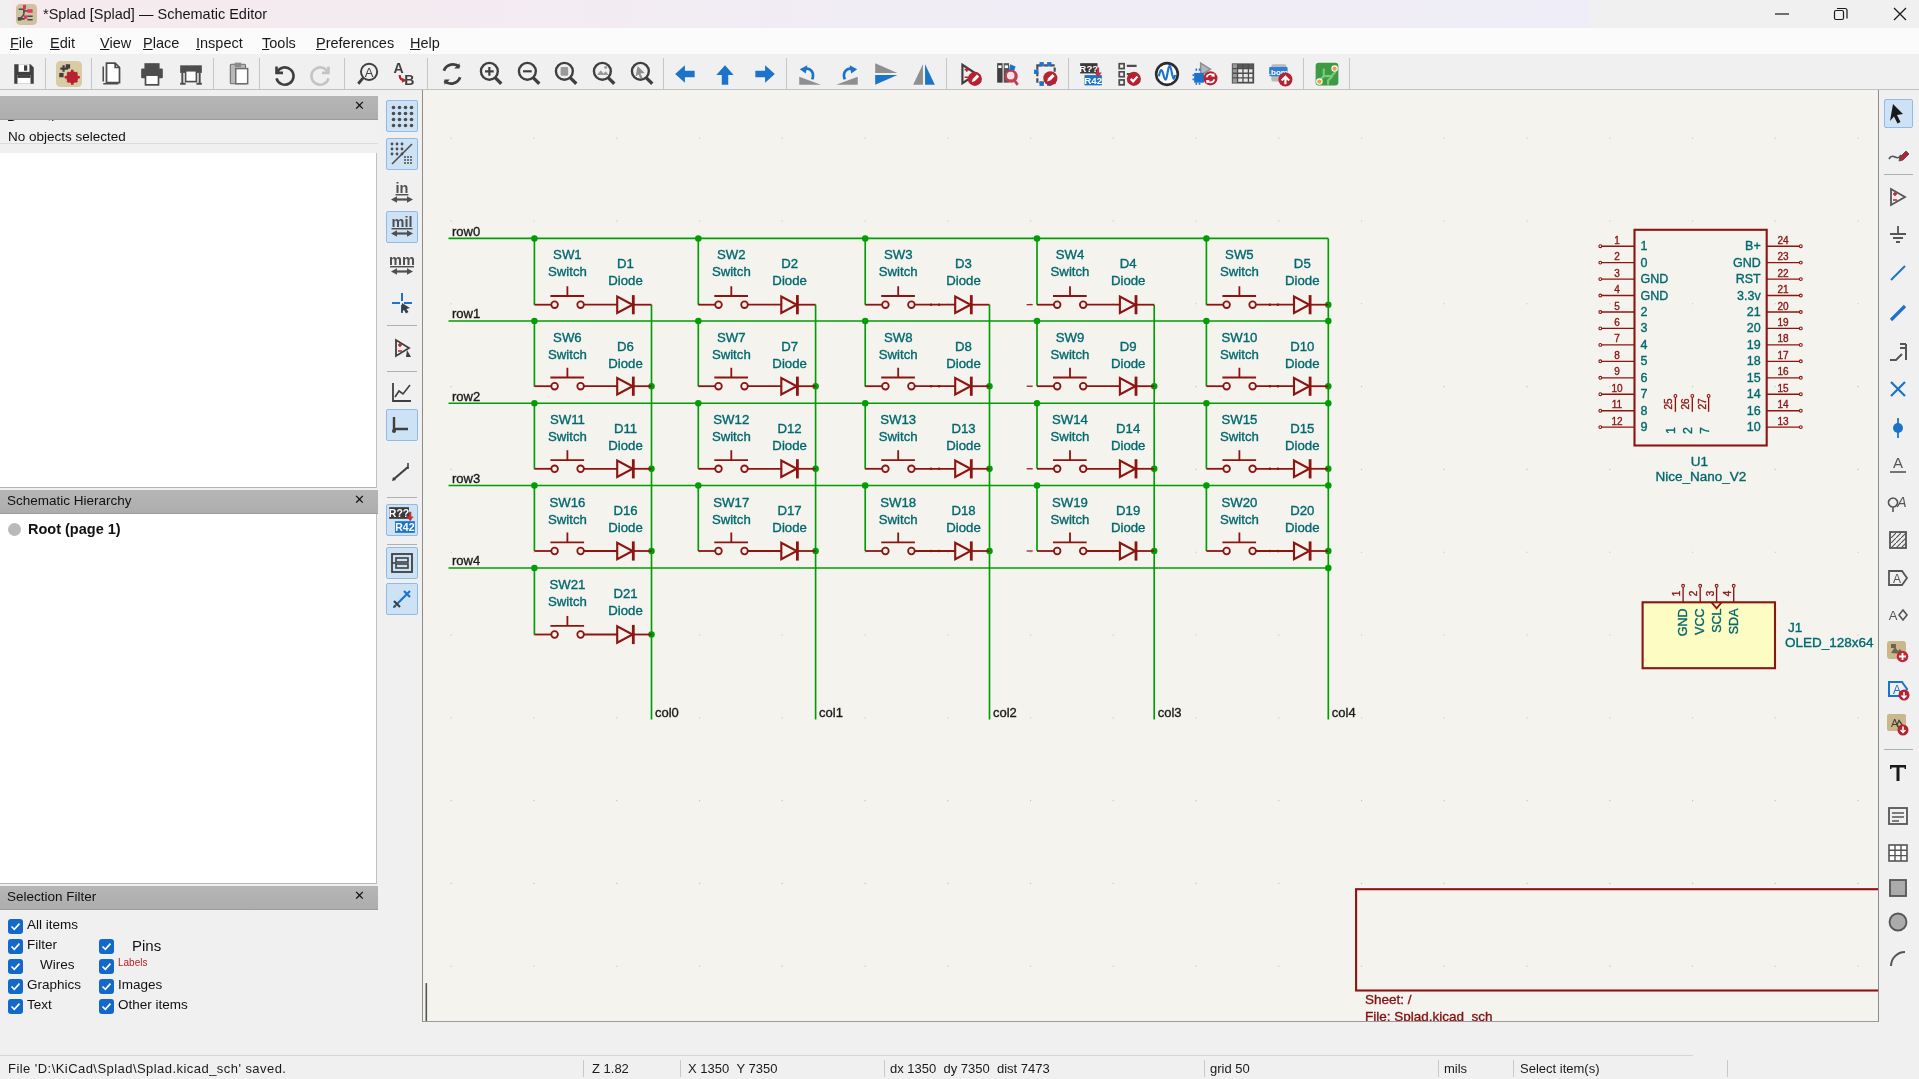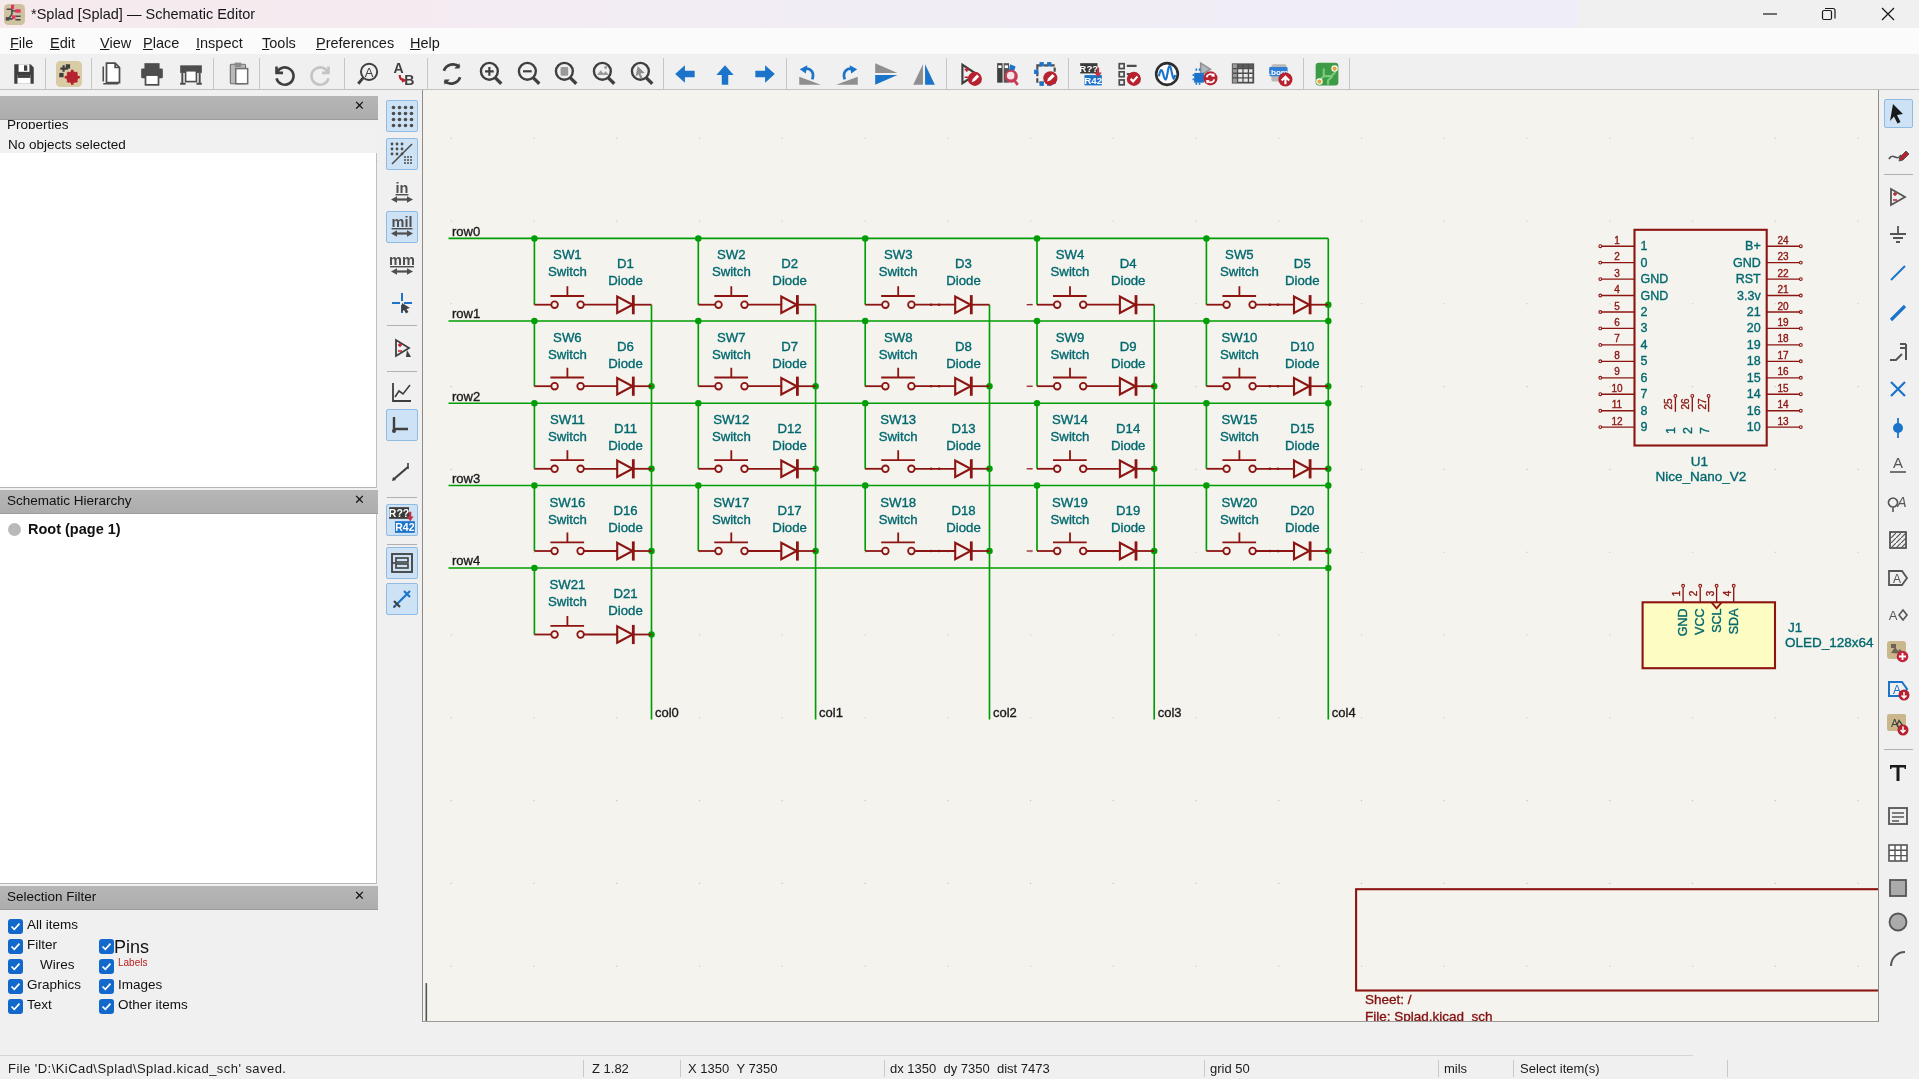--- a/index.html
+++ b/index.html
@@ -1,15 +1,15 @@
 <!DOCTYPE html>
 <html><head><meta charset="utf-8"><style>
 *{margin:0;padding:0;box-sizing:border-box}
 body{width:1919px;height:1079px;position:relative;overflow:hidden;font-family:"Liberation Sans",sans-serif;background:#f0f0f0;font-size:13px;color:#1a1a1a}
-#titlebar{position:absolute;left:0;top:0;width:1578px;height:28px;background:linear-gradient(90deg,#f6eaed,#f1edf5 55%,#efedf7)}
+#titlebar{position:absolute;left:12px;top:0;width:1578px;height:28px;background:linear-gradient(90deg,#f6eaed,#f1edf5 55%,#efedf7)}
 #menubar{position:absolute;left:0;top:28px;width:1919px;height:26px;background:#fbfbfb;font-size:14.5px}
 #toolbar{position:absolute;left:0;top:54px;width:1919px;height:36px;background:#f0f0f0;border-bottom:1px solid #c2c2c2}
 #leftstrip{position:absolute;left:378px;top:90px;width:45px;height:932px;background:#f0f0f0;border-right:1px solid #8c8c8c}
 #rightstrip{position:absolute;left:1878px;top:90px;width:41px;height:932px;background:#f0f0f0;border-left:1px solid #8c8c8c}
 #statusbar{position:absolute;left:0;top:1055px;width:1693px;height:24px;background:#f0f0f0;border-top:1px solid #d5d5d5;font-size:13px}
 svg text{font-family:"Liberation Sans",sans-serif}
 </style></head><body>
 <div id="titlebar">
     <svg style="position:absolute;left:4px;top:4px" width="21" height="21" viewBox="0 0 24 24">
       <rect width="24" height="24" rx="5" fill="#cfc2a0"></rect>
@@ -842,38 +842,38 @@
 <text x="1737.7" y="608.5" font-size="12.5" fill="#02686e" stroke="#02686e" stroke-width="0.35" text-anchor="end" font-family="Liberation Sans, sans-serif" transform="rotate(-90 1737.7 608.5)">SDA</text>
 <text x="1788.0" y="631.5" font-size="13.5" fill="#02686e" stroke="#02686e" stroke-width="0.35" text-anchor="start" font-family="Liberation Sans, sans-serif">J1</text>
 <text x="1785.0" y="647.0" font-size="13.5" fill="#02686e" stroke="#02686e" stroke-width="0.35" text-anchor="start" font-family="Liberation Sans, sans-serif">OLED_128x64</text>
 <text x="1365.0" y="1004.0" font-size="13.5" fill="#841010" stroke="#841010" stroke-width="0.35" text-anchor="start" font-family="Liberation Sans, sans-serif">Sheet: /</text>
 <text x="1365.0" y="1020.5" font-size="13.5" fill="#841010" stroke="#841010" stroke-width="0.35" text-anchor="start" font-family="Liberation Sans, sans-serif">File: Splad.kicad_sch</text>
 </svg>
 <div style="position:absolute;left:423px;top:1021px;width:1455px;height:1px;background:#9a9a9a"></div>
 <div style="position:absolute;left:0;top:95.5px;width:378px;height:24px;background:linear-gradient(#b6b6b6,#adadad);border-bottom:1px solid #9c9c9c">
     <span style="position:absolute;left:7px;top:21px;font-size:13.5px;color:#111">Properties</span>
     <span style="position:absolute;left:354px;top:2px;font-size:13px;color:#111">✕</span>
-  </div><div style="position:absolute;left:0;top:129px;width:378px;height:32px;background:#f2f1f1;border-bottom:1px solid #dcdcdc">
+  </div><div style="position:absolute;left:0;top:121px;width:378px;height:23px;background:#f2f1f1;border-bottom:1px solid #dcdcdc">
     <span style="position:absolute;left:8px;top:8px;font-size:13.5px;color:#111">No objects selected</span>
   </div><div style="position:absolute;left:0;top:153px;width:377px;height:335px;background:#fff;border-right:1px solid #c0c0c0;border-bottom:1px solid #b5b5b5"></div><div style="position:absolute;left:0;top:489.5px;width:378px;height:24px;background:linear-gradient(#b6b6b6,#adadad);border-bottom:1px solid #9c9c9c">
     <span style="position:absolute;left:7px;top:3px;font-size:13.5px;color:#111">Schematic Hierarchy</span>
     <span style="position:absolute;left:354px;top:2px;font-size:13px;color:#111">✕</span>
   </div><div style="position:absolute;left:0;top:514px;width:377px;height:370px;background:#fff;border-right:1px solid #c0c0c0;border-bottom:1px solid #b5b5b5"></div><div style="position:absolute;left:8px;top:522.5px;width:13px;height:13px;border-radius:50%;background:#b9b9b9"></div><span style="position:absolute;left:28px;top:520.5px;font-size:14.5px;font-weight:bold;color:#111">Root (page 1)</span><div style="position:absolute;left:0;top:885.5px;width:378px;height:24px;background:linear-gradient(#b6b6b6,#adadad);border-bottom:1px solid #9c9c9c">
     <span style="position:absolute;left:7px;top:3px;font-size:13.5px;color:#111">Selection Filter</span>
     <span style="position:absolute;left:354px;top:2px;font-size:13px;color:#111">✕</span>
   </div><svg width="15" height="15" viewBox="0 0 15 15" style="position:absolute;left:8px;top:919px">
     <rect width="15" height="15" rx="3" fill="#1269cb"></rect>
     <path d="M3.5 7.5l2.8 2.8L11.5 4.6" stroke="#fff" stroke-width="1.7" fill="none"></path>
   </svg><span style="position:absolute;left:27px;top:917px;font-size:13.5px;color:#111">All items</span><svg width="15" height="15" viewBox="0 0 15 15" style="position:absolute;left:8px;top:939px">
     <rect width="15" height="15" rx="3" fill="#1269cb"></rect>
     <path d="M3.5 7.5l2.8 2.8L11.5 4.6" stroke="#fff" stroke-width="1.7" fill="none"></path>
   </svg><span style="position:absolute;left:27px;top:937px;font-size:13.5px;color:#111">Filter</span><svg width="15" height="15" viewBox="0 0 15 15" style="position:absolute;left:99px;top:939px">
     <rect width="15" height="15" rx="3" fill="#1269cb"></rect>
     <path d="M3.5 7.5l2.8 2.8L11.5 4.6" stroke="#fff" stroke-width="1.7" fill="none"></path>
-  </svg><span style="position:absolute;left:114px;top:937px;font-size:18px;color:#111">Pins</span><svg width="15" height="15" viewBox="0 0 15 15" style="position:absolute;left:8px;top:959px">
+  </svg><span style="position:absolute;left:132px;top:937px;font-size:15px;color:#111">Pins</span><svg width="15" height="15" viewBox="0 0 15 15" style="position:absolute;left:8px;top:959px">
     <rect width="15" height="15" rx="3" fill="#1269cb"></rect>
     <path d="M3.5 7.5l2.8 2.8L11.5 4.6" stroke="#fff" stroke-width="1.7" fill="none"></path>
   </svg><span style="position:absolute;left:40px;top:957px;font-size:13.5px;color:#111">Wires</span><svg width="15" height="15" viewBox="0 0 15 15" style="position:absolute;left:99px;top:959px">
     <rect width="15" height="15" rx="3" fill="#1269cb"></rect>
     <path d="M3.5 7.5l2.8 2.8L11.5 4.6" stroke="#fff" stroke-width="1.7" fill="none"></path>
   </svg><span style="position:absolute;left:118px;top:957px;font-size:10px;color:#b91c1c">Labels</span><svg width="15" height="15" viewBox="0 0 15 15" style="position:absolute;left:8px;top:979px">
     <rect width="15" height="15" rx="3" fill="#1269cb"></rect>
     <path d="M3.5 7.5l2.8 2.8L11.5 4.6" stroke="#fff" stroke-width="1.7" fill="none"></path>
   </svg><span style="position:absolute;left:27px;top:977px;font-size:13.5px;color:#111">Graphics</span><svg width="15" height="15" viewBox="0 0 15 15" style="position:absolute;left:99px;top:979px">
     <rect width="15" height="15" rx="3" fill="#1269cb"></rect>

